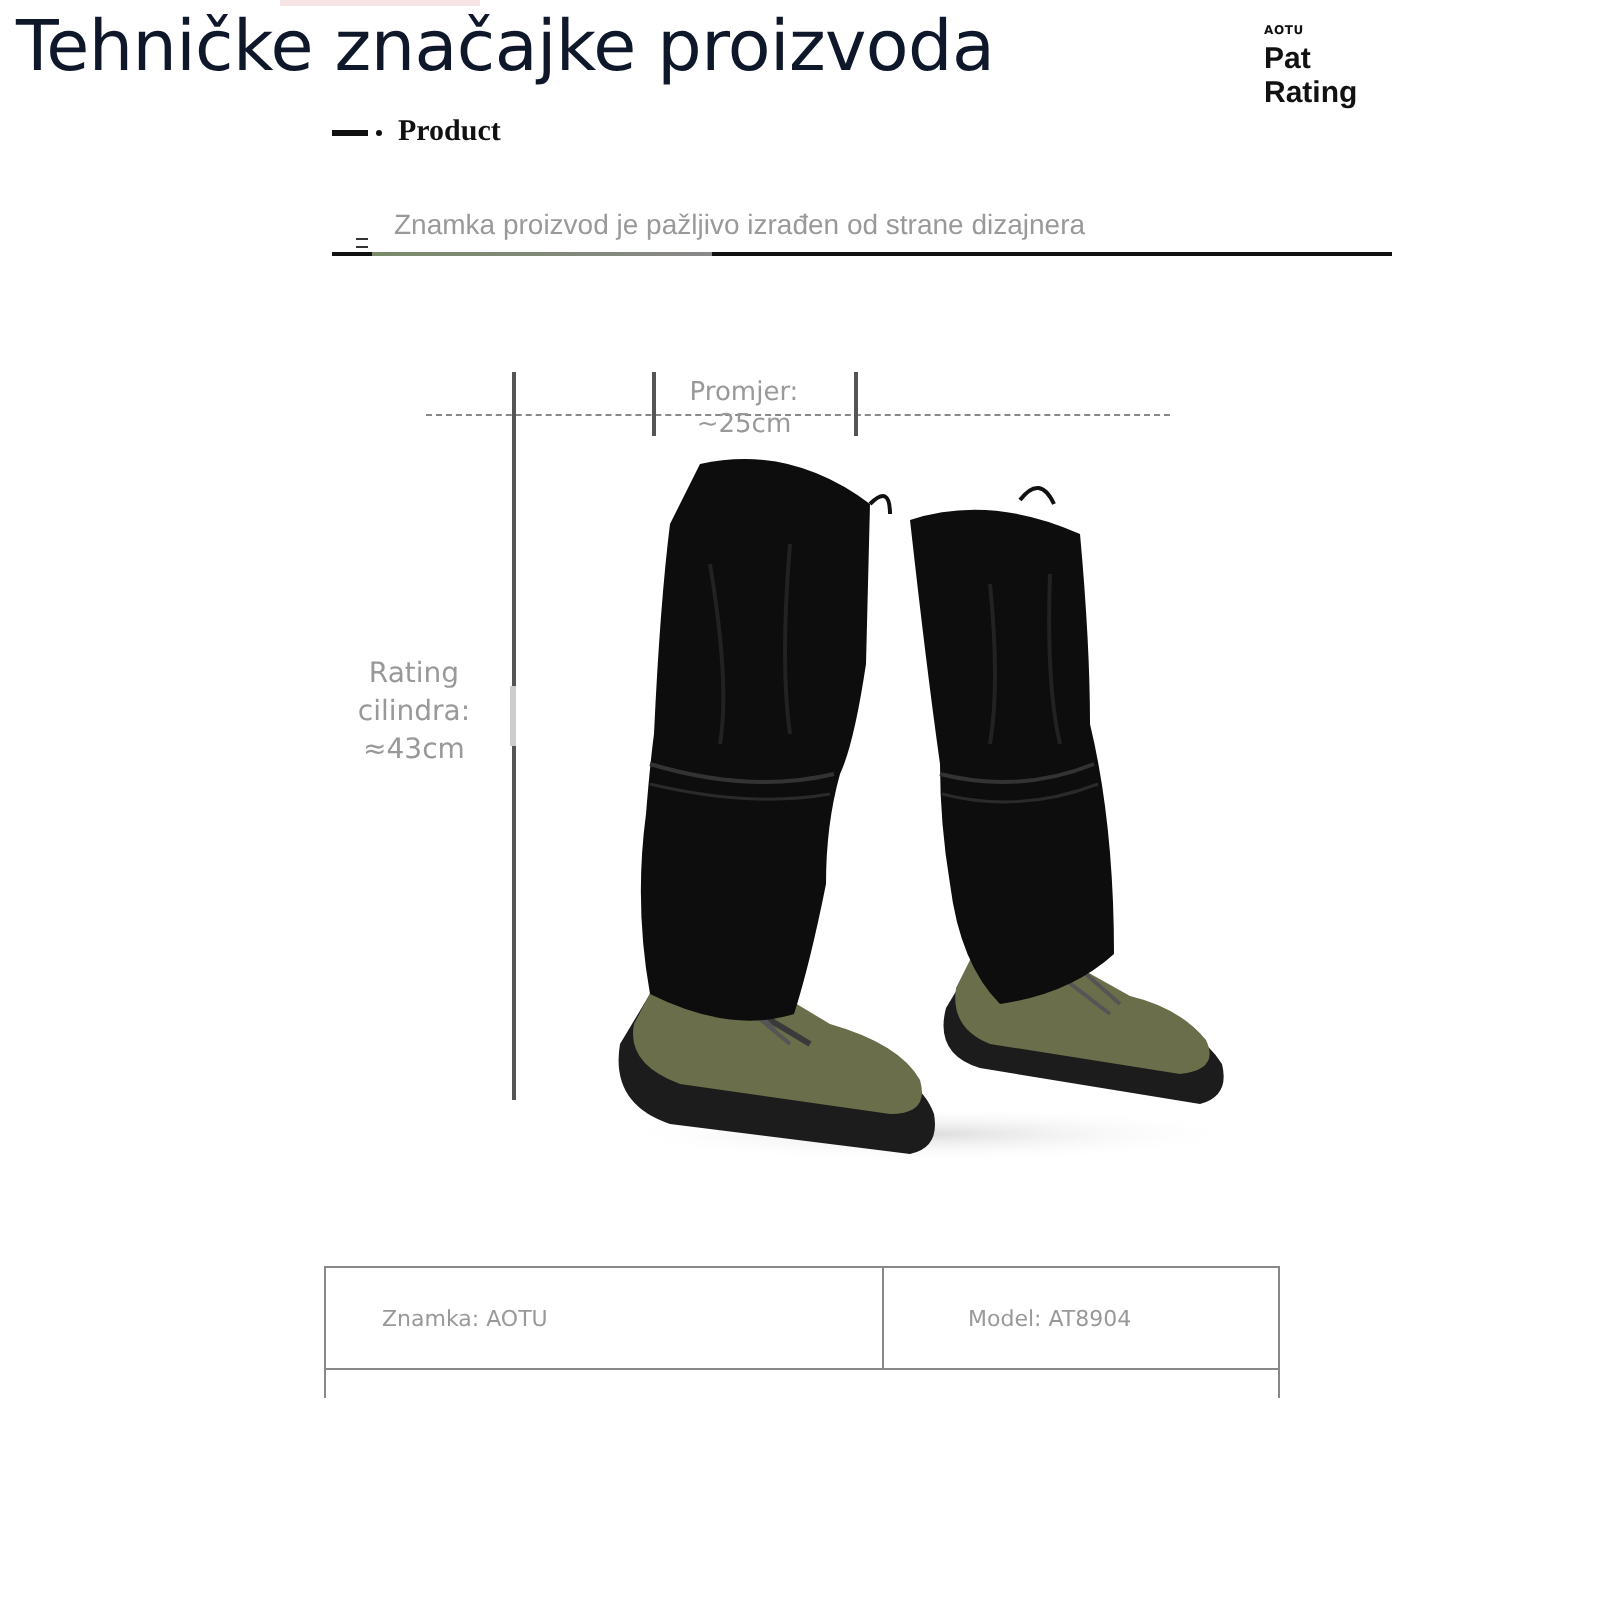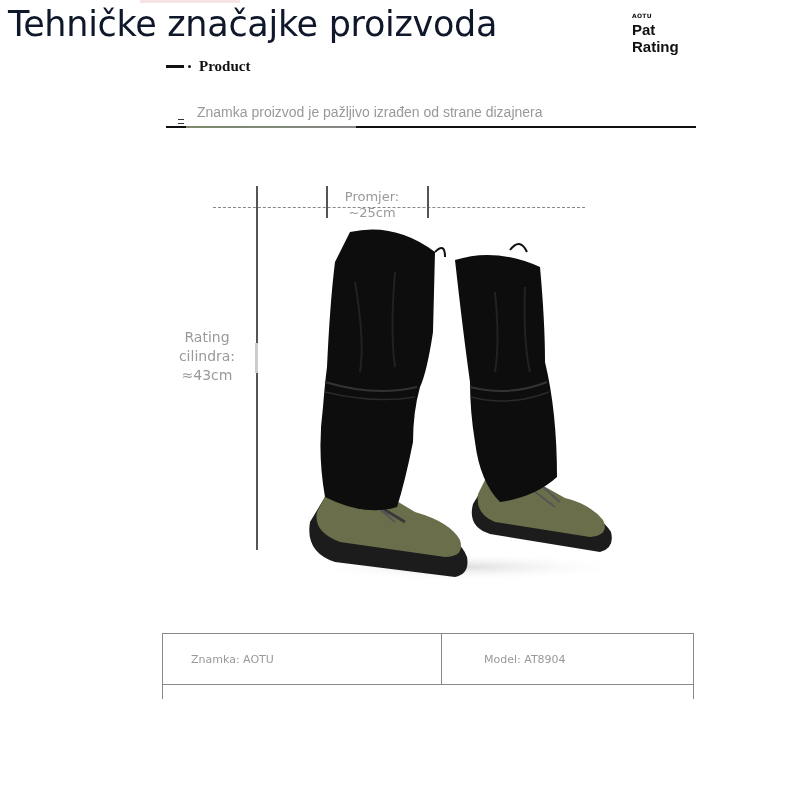--- a/index.html
+++ b/index.html
@@ -21,21 +21,21 @@
   .dim-h{position:absolute;left:213px;top:207px;width:372px;border-top:1.5px dashed #888;}
   .tick{position:absolute;width:1.5px;background:#555;}
   .dim-v{position:absolute;left:256px;top:186px;width:1.5px;height:364px;background:#555;}
   .dim-v-mark{position:absolute;left:255px;top:343px;width:3px;height:30px;background:#ccc;}
   .dim-label{position:absolute;color:#999;font-size:13px;text-align:center;font-family:"DejaVu Sans",sans-serif;line-height:16px;}
   .dim-label.top{left:330px;top:175px;width:84px;margin-top:14px;}
   .dim-label.side{left:165px;top:328px;width:84px;font-size:14px;line-height:19px;}
 
   .photo{position:absolute;left:295px;top:222px;width:330px;height:362px;}
 
-  .spec-table{position:absolute;left:162px;top:633px;width:532px;border-collapse:collapse;}
+  .spec-table{position:absolute;left:162px;top:633px;width:478px;border-collapse:collapse;}
   .spec-table td{border:1.5px solid #888;padding:0;color:#999;font-family:"DejaVu Sans",sans-serif;}
   .spec-table tr.r1 td{height:50px;font-size:11px;}
   .spec-table tr.r2 td{height:50px;font-size:15px;text-align:center;line-height:21px;}
   .spec-table tr.r3 td{height:50px;}
   .spec-table tr.r4 td{height:14px;border-bottom:none;}
   .c-left{width:250px;}
   .pad-l{padding-left:28px !important;}
   .pad-model{padding-left:42px !important;}
   .big{font-size:16px;padding-left:25px !important;}
   .small{font-size:11px;padding-left:44px !important;}

